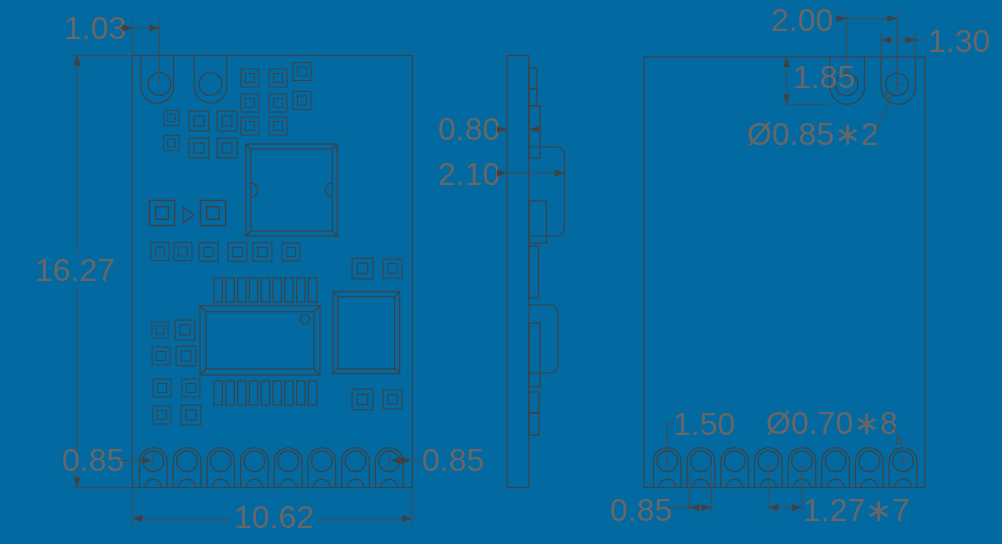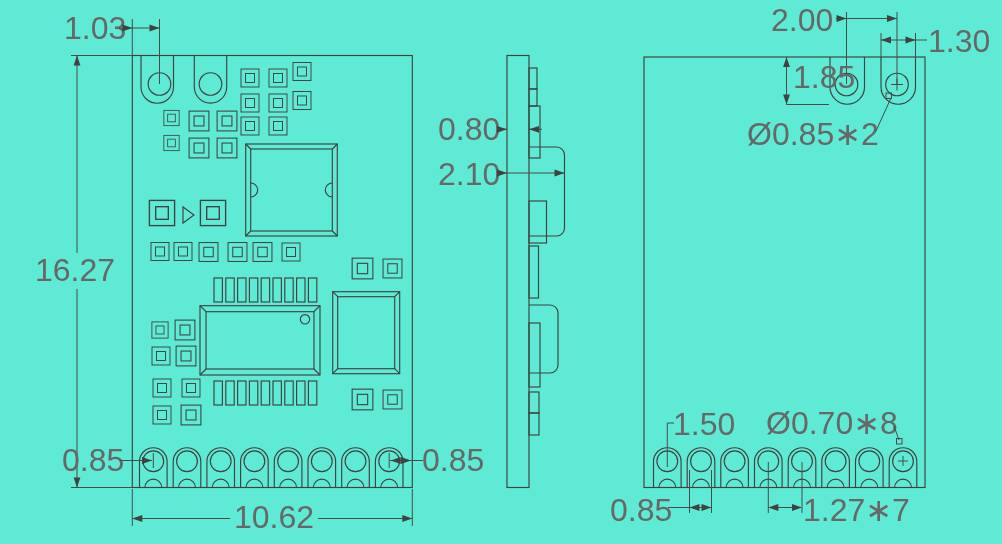--- a/index.html
+++ b/index.html
@@ -1,16 +1,16 @@
 <!DOCTYPE html>
 <html><head>
 <meta charset="utf-8">
 <style>
   html,body{margin:0;padding:0;background:#ffffff;}
-  .stage{position:relative;width:1002px;height:544px;background:#5eead4;overflow:hidden;}
+  .stage{position:relative;width:1002px;height:544px;background:#0369a1;overflow:hidden;}
   .ln{fill:none;stroke:#414141;stroke-width:1.15;stroke-linecap:butt;stroke-linejoin:miter;}
   .thin{fill:none;stroke:#4a4a4a;stroke-width:1;}
   .arr{fill:#414141;stroke:none;}
   .dim-text{font-family:"Liberation Sans","DejaVu Sans",sans-serif;font-size:32px;fill:#676767;letter-spacing:0px;}
 </style>
 </head>
 <body>
 
 <div class="stage">
 <svg width="1002" height="544" viewBox="0 0 1002 544">

